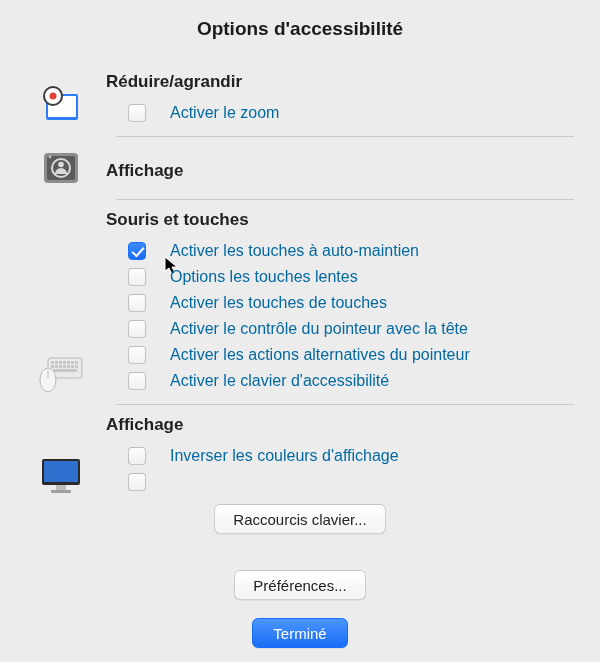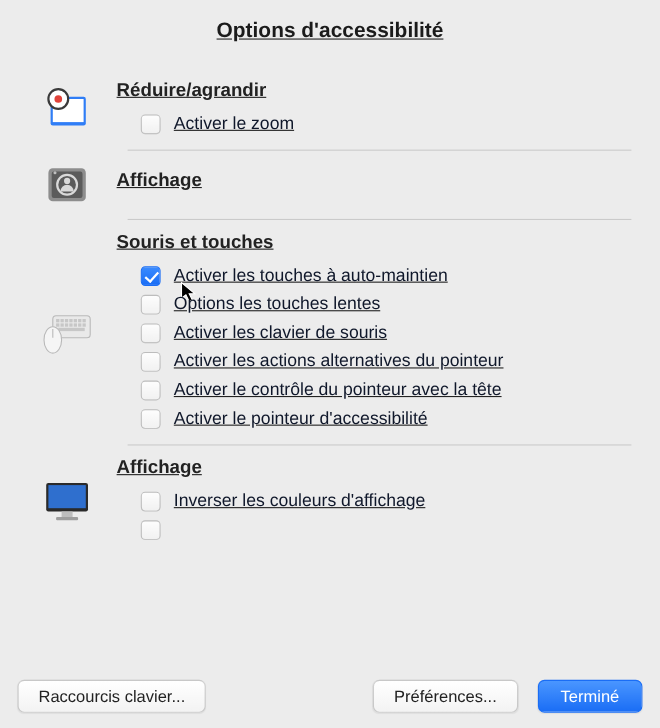--- a/index.html
+++ b/index.html
@@ -10,32 +10,31 @@
     background: #ececec;
     font-family: -apple-system, "Helvetica Neue", Helvetica, Arial, sans-serif;
     font-size: 15px;
     color: #222;
     overflow: hidden;
   }
   .window {
     width: 600px;
     height: 662px;
     padding: 18px 12px 12px 12px;
-    text-decoration: underline;
   }
   .title {
     text-align: center;
     font-size: 19px;
     font-weight: 700;
     margin-bottom: 22px;
     color: #1b1b1b;
   }
   .section {
     display: flex;
-    align-items: center;
+    align-items: flex-end;
     padding: 8px 4px 10px 4px;
   }
   .divider {
     height: 1px;
     background: rgba(0,0,0,0.14);
     margin-left: 104px;
     margin-right: 14px;
   }
   .icon-col {
     width: 90px;
@@ -51,24 +50,24 @@
   }
   .sec-title {
     font-weight: 700;
     font-size: 17px;
     margin: 2px 0 8px 0;
   }
   .opts { margin-left: 22px; }
   .opt {
     display: flex;
     align-items: center;
-    gap: 12px;
+    gap: 24px;
     padding: 4px 0;
     font-size: 16px;
-    color: #0f172a;
+    color: #0369a1;
     position: relative;
   }
   .cb {
     width: 18px;
     height: 18px;
     border-radius: 4px;
     border: 1px solid rgba(0,0,0,0.22);
     background: linear-gradient(#fdfdfd,#f1f1f1);
     flex: 0 0 18px;
     position: relative;
@@ -92,20 +91,21 @@
     top: 18px;
     pointer-events: none;
   }
   .footer {
     position: absolute;
     left: 0; right: 0; bottom: 14px;
     padding: 0 16px;
     display: flex;
     align-items: center;
     gap: 18px;
+    flex-direction: column;
   }
   .footer .spacer { flex: 1 1 auto; }
   .btn {
     height: 30px;
     border-radius: 6px;
     border: 1px solid rgba(0,0,0,0.18);
     background: linear-gradient(#ffffff,#f3f3f3);
     padding: 0 18px;
     font-size: 15px;
     color: #222;
@@ -202,33 +202,33 @@
               <path d="M1 1 L1 15 L5 12 L8 18 L11 17 L8 11 L13 11 Z" fill="#000" stroke="#fff" stroke-width="1"></path>
             </svg>
           </span>
         </label>
         <label class="opt">
           <span class="cb"></span>
           <span>Options les touches lentes</span>
         </label>
         <label class="opt">
           <span class="cb"></span>
-          <span>Activer les clavier de souris</span>
+          <span>Activer les touches de touches</span>
+        </label>
+        <label class="opt">
+          <span class="cb"></span>
+          <span>Activer le contrôle du pointeur avec la tête</span>
         </label>
         <label class="opt">
           <span class="cb"></span>
           <span>Activer les actions alternatives du pointeur</span>
         </label>
         <label class="opt">
           <span class="cb"></span>
-          <span>Activer le contrôle du pointeur avec la tête</span>
-        </label>
-        <label class="opt">
-          <span class="cb"></span>
-          <span>Activer le pointeur d'accessibilité</span>
+          <span>Activer le clavier d'accessibilité</span>
         </label>
       </div>
     </div>
   </div>
   <div class="divider"></div>
 
   <div class="section">
     <div class="icon-col">
       <svg width="44" height="40" viewBox="0 0 44 40">
         <rect x="3" y="4" width="38" height="26" rx="2" fill="#2a2a2a"></rect>

